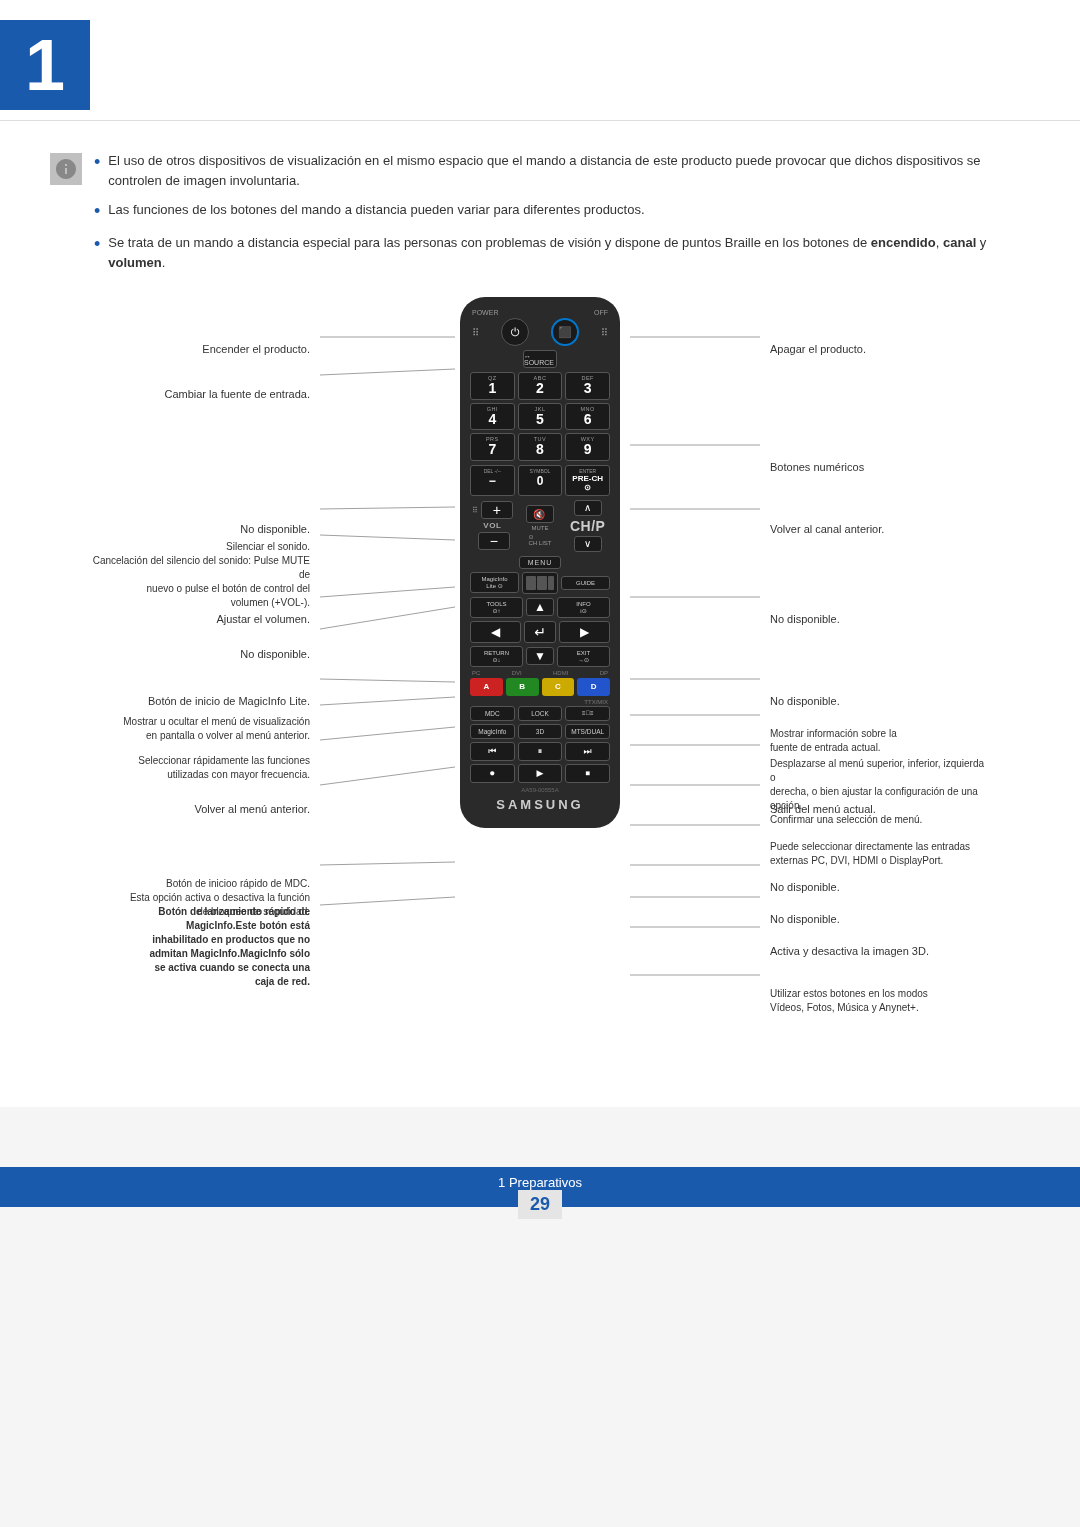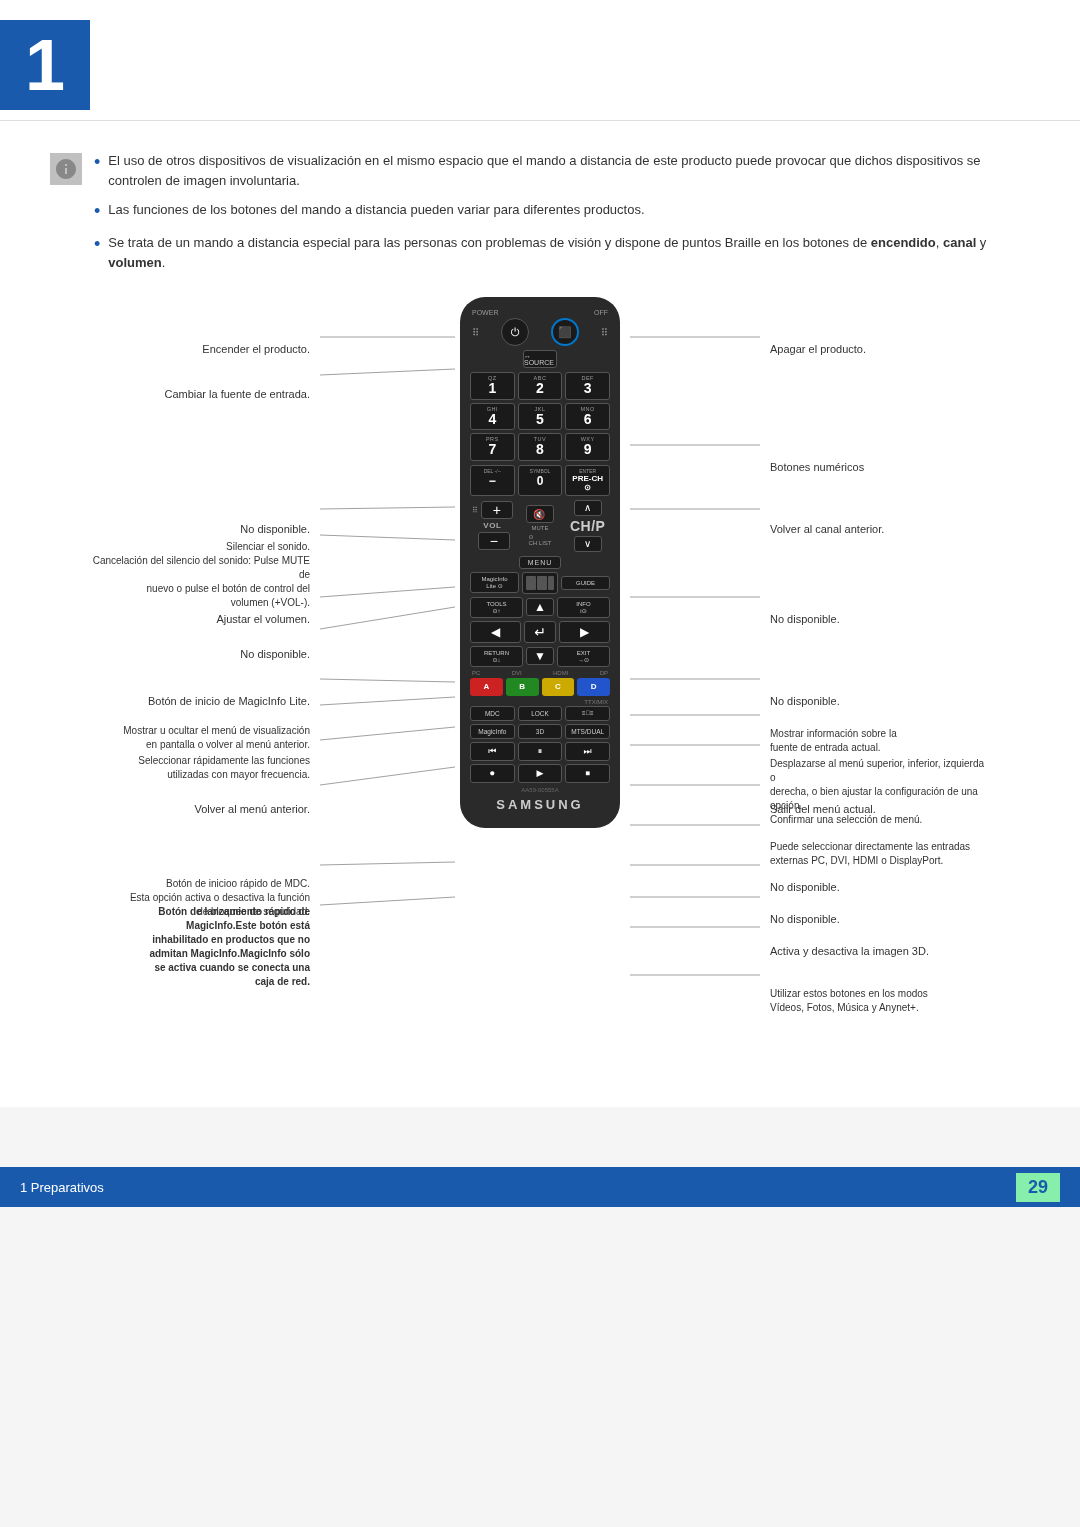--- a/index.html
+++ b/index.html
@@ -693,21 +693,21 @@
       </svg>
 
       <div style="position:absolute;left:0;top:25px;width:225px;">
         <div style="font-size:11px;line-height:1.4;color:#333;text-align:right;position:absolute;top:20px;width:220px;">Encender el producto.</div>
         <div style="font-size:11px;line-height:1.4;color:#333;text-align:right;position:absolute;top:65px;width:220px;">Cambiar la fuente de entrada.</div>
         <div style="font-size:11px;line-height:1.4;color:#333;text-align:right;position:absolute;top:200px;width:220px;">No disponible.</div>
         <div style="font-size:10px;line-height:1.4;color:#333;text-align:right;position:absolute;top:218px;width:220px;">Silenciar el sonido.<br>Cancelación del silencio del sonido: Pulse MUTE de<br>nuevo o pulse el botón de control del<br>volumen (+VOL-).</div>
         <div style="font-size:11px;line-height:1.4;color:#333;text-align:right;position:absolute;top:290px;width:220px;">Ajustar el volumen.</div>
         <div style="font-size:11px;line-height:1.4;color:#333;text-align:right;position:absolute;top:325px;width:220px;">No disponible.</div>
         <div style="font-size:11px;line-height:1.4;color:#333;text-align:right;position:absolute;top:372px;width:220px;">Botón de inicio de MagicInfo Lite.</div>
-        <div style="font-size:10px;line-height:1.4;color:#333;text-align:right;position:absolute;top:402px;width:220px;">Mostrar u ocultar el menú de visualización<br>en pantalla o volver al menú anterior.</div>
+        <div style="font-size:10px;line-height:1.4;color:#333;text-align:right;position:absolute;top:393px;width:220px;">Mostrar u ocultar el menú de visualización<br>en pantalla o volver al menú anterior.</div>
         <div style="font-size:10px;line-height:1.4;color:#333;text-align:right;position:absolute;top:432px;width:220px;">Seleccionar rápidamente las funciones<br>utilizadas con mayor frecuencia.</div>
         <div style="font-size:11px;line-height:1.4;color:#333;text-align:right;position:absolute;top:480px;width:220px;">Volver al menú anterior.</div>
         <div style="font-size:10px;line-height:1.4;color:#333;text-align:right;position:absolute;top:555px;width:220px;">Botón de inicioo rápido de MDC.<br>Esta opción activa o desactiva la función<br>de bloqueo de seguridad.</div>
         <div style="font-size:10px;line-height:1.4;color:#333;text-align:right;position:absolute;top:583px;width:220px;font-weight:bold;">Botón de lanzamiento rápido de<br>MagicInfo.Este botón está<br>inhabilitado en productos que no<br>admitan MagicInfo.MagicInfo sólo<br>se activa cuando se conecta una<br>caja de red.</div>
       </div>
 
       <div style="position:absolute;right:0;top:25px;width:225px;">
         <div style="font-size:11px;line-height:1.4;color:#333;position:absolute;top:20px;left:5px;">Apagar el producto.</div>
         <div style="font-size:11px;line-height:1.4;color:#333;position:absolute;top:138px;left:5px;">Botones numéricos</div>
         <div style="font-size:11px;line-height:1.4;color:#333;position:absolute;top:200px;left:5px;">Volver al canal anterior.</div>
@@ -901,16 +901,16 @@
         <div class="model-num">AA59-00555A</div>
 
         <div class="samsung-logo">SAMSUNG</div>
       </div>
 
     </div>
   </div>
 
 </div>
 
-<div style="background:#1a5aad;color:white;display:flex;justify-content:space-between;align-items:center;padding:8px 20px;height:40px;margin-top:60px;">
+<div style="background:#1a5aad;color:white;display:flex;justify-content:space-between;align-items:center;padding:8px 20px;height:40px;margin-top:60px;flex-direction:column;">
   <div style="font-size:13px;">1 Preparativos</div>
-  <div style="font-size:18px;font-weight:bold;background:#86efac;color:#1a5aad;padding:4px 12px;">29</div>
+  <div style="font-size:18px;font-weight:bold;background:#e5e5e5;color:#1a5aad;padding:4px 12px;">29</div>
 </div>
 
 </body></html>

